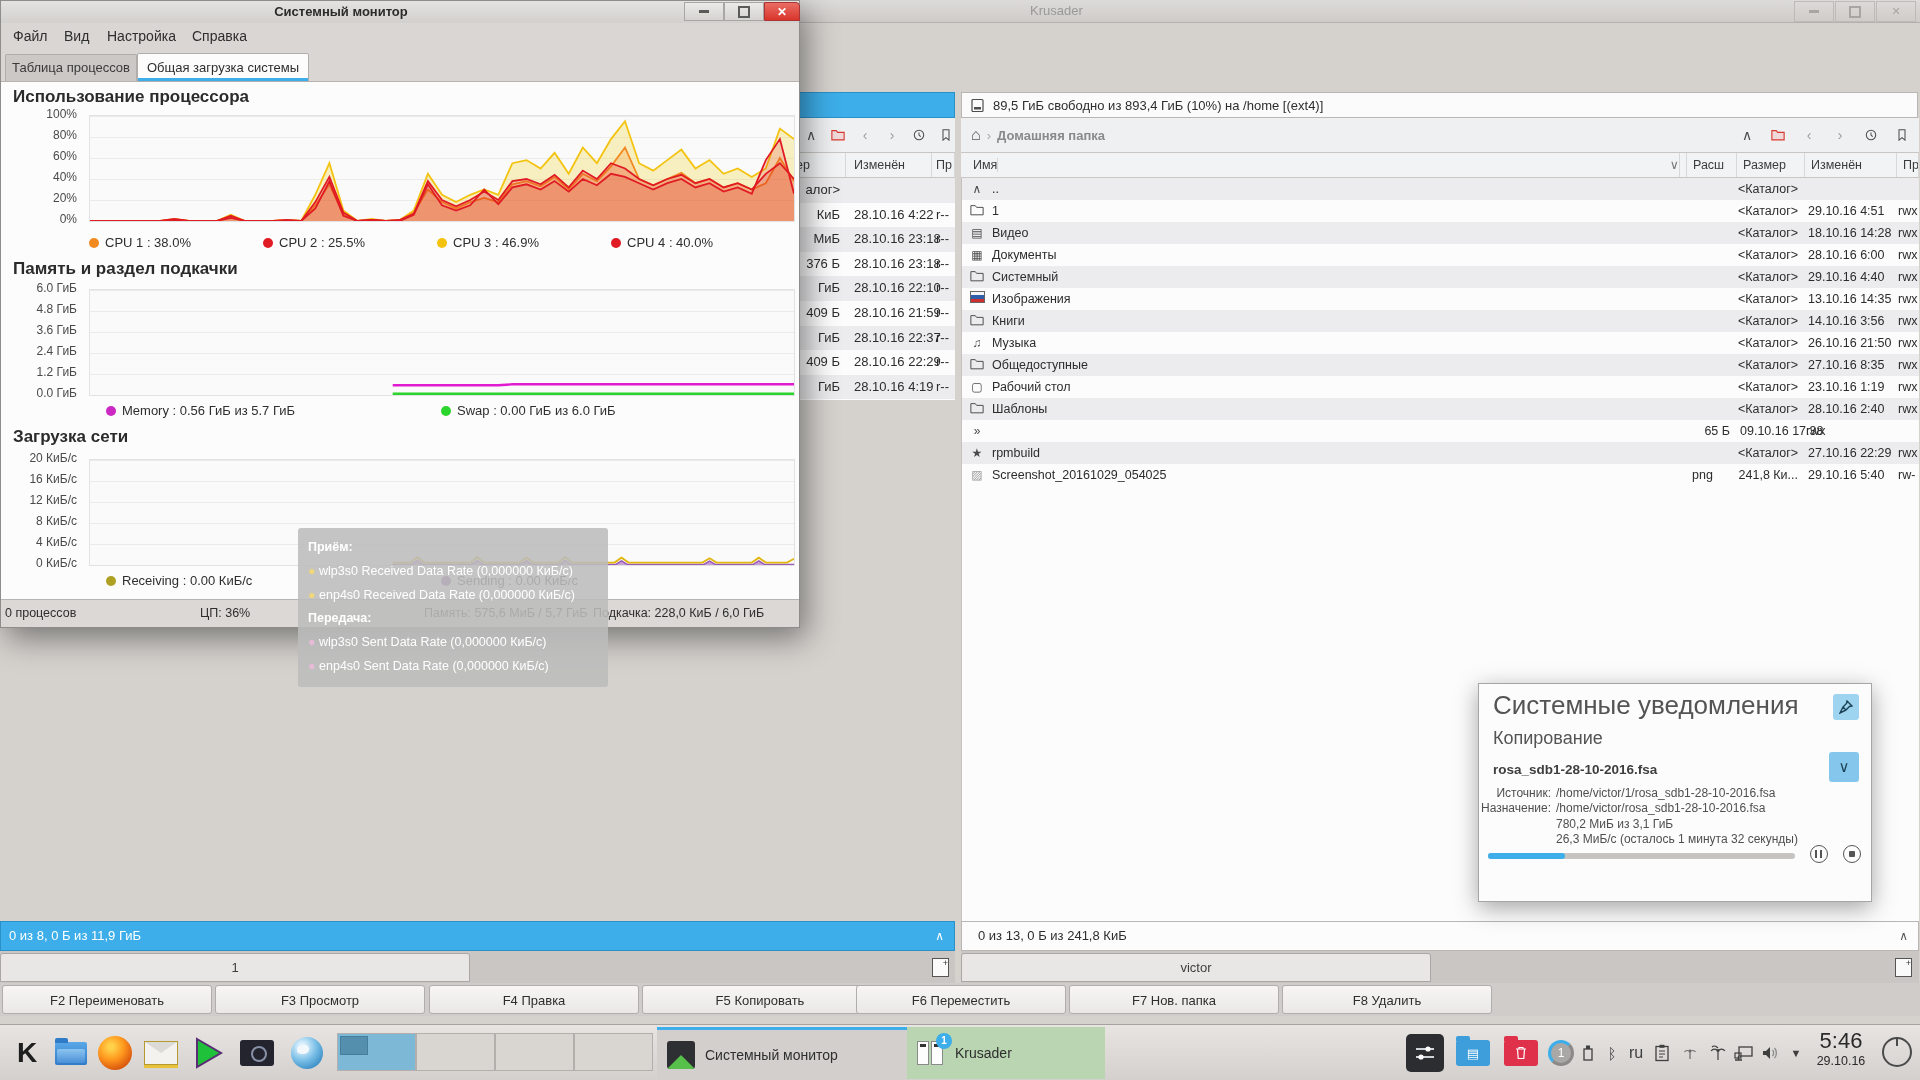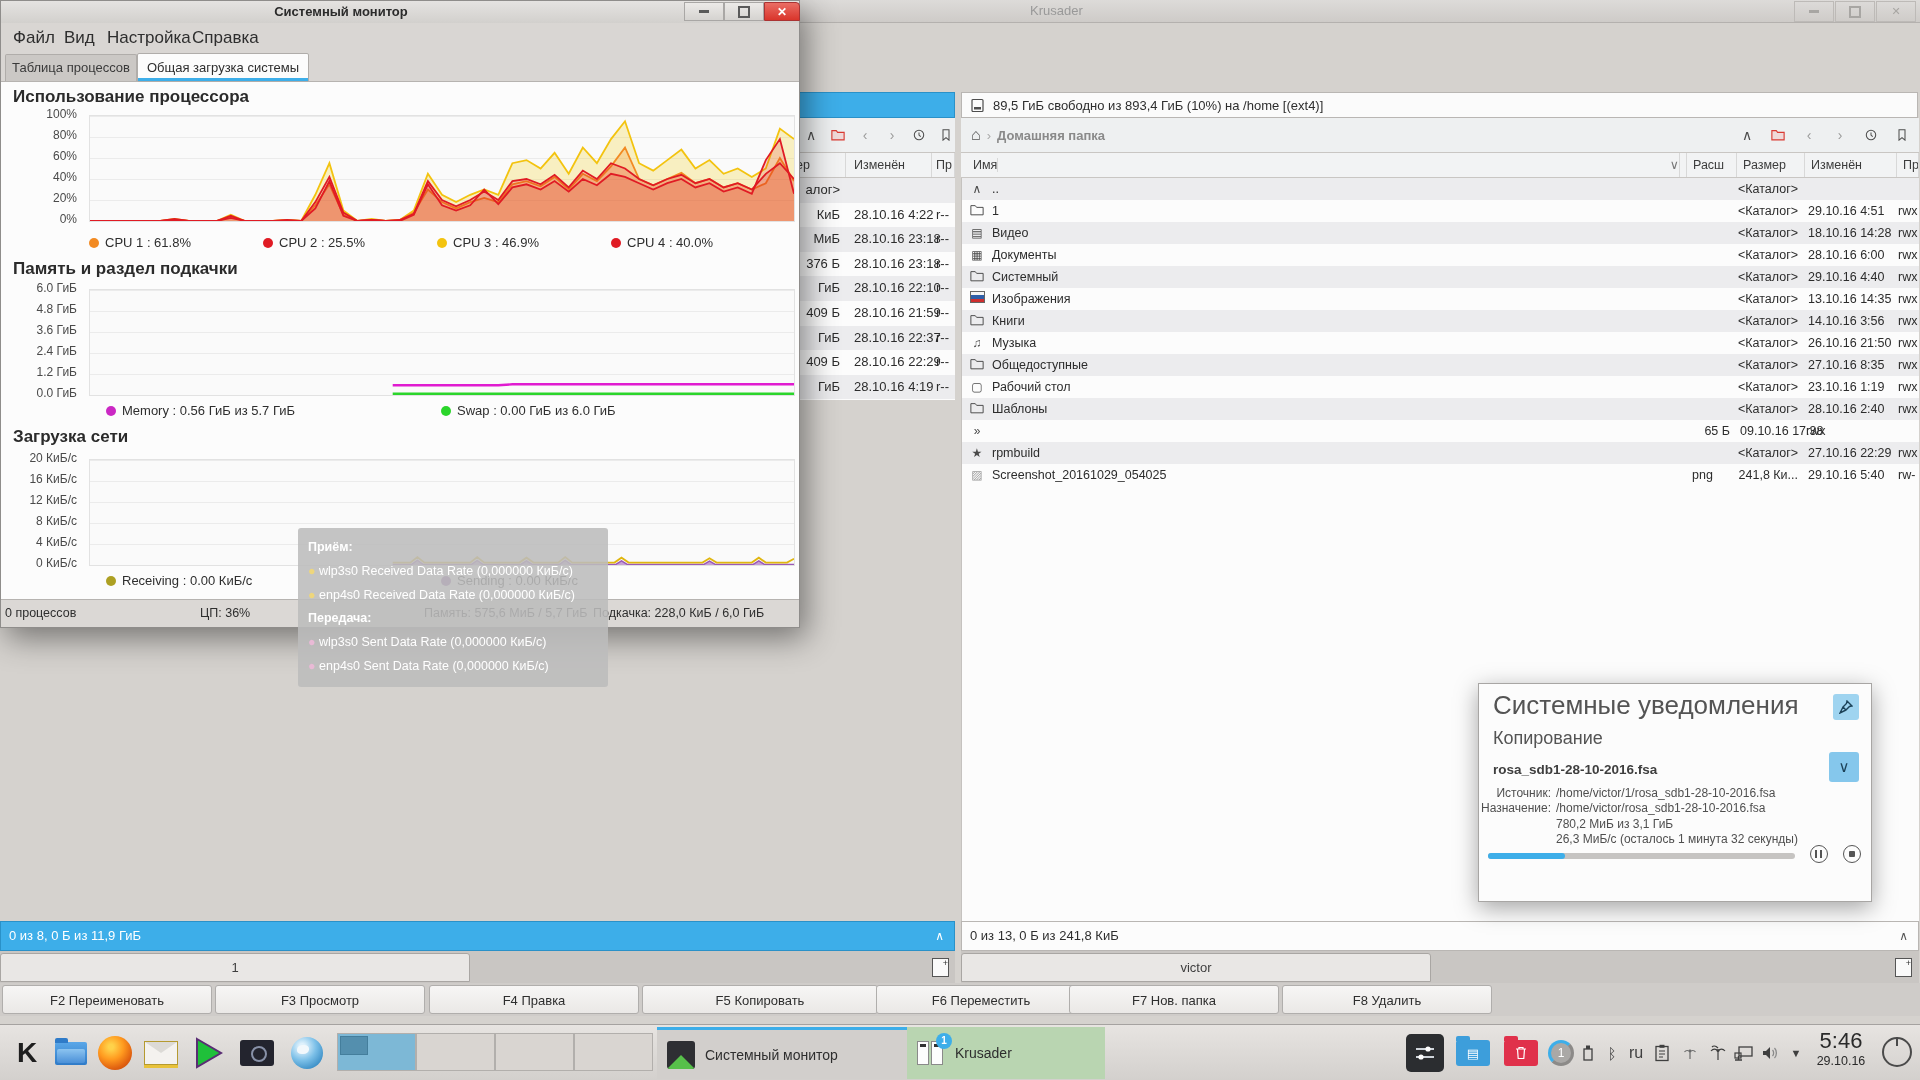--- a/index.html
+++ b/index.html
@@ -37,36 +37,36 @@
   .lp-info{position:absolute;left:796px;top:92px;width:159px;height:26px;background:#3daee9;border:1px solid #2a91c8;box-sizing:border-box;}
   .lp-tools{position:absolute;left:796px;top:118px;width:159px;height:34px;background:#eef0f1;display:flex;align-items:center;gap:9px;padding-left:6px;box-sizing:border-box;}
   .lp-head{left:796px;top:152px;width:159px;height:26px;display:grid;grid-template-columns:50px 86px 23px;line-height:24px;}
   .lp-head span{border-right:1px solid #d8d8d8;overflow:hidden;white-space:nowrap;}
   .lp-rows{position:absolute;left:796px;top:178px;width:159px;height:222px;overflow:hidden;background:#fcfcfc;}
   .lrow{display:grid;grid-template-columns:50px 86px 23px;height:24.6px;line-height:24.6px;font-size:13px;color:#2c2c2c;white-space:nowrap;}
   .lrow:nth-child(odd){background:#ececee;}
   .l-size{text-align:right;padding-right:6px;}
   
   .lp-status{position:absolute;left:0;top:921px;width:955px;height:30px;background:#3daee9;border:1px solid #2a91c8;color:#fff;font-size:13px;line-height:28px;padding-left:8px;box-sizing:border-box;}
-  .rp-status{position:absolute;left:961px;top:921px;width:958px;height:30px;background:#fcfcfc;border:1px solid #b9b6b3;color:#2e2e2e;font-size:13px;line-height:28px;padding-left:8px;box-sizing:border-box;}
+  .rp-status{position:absolute;left:961px;top:921px;width:958px;height:30px;background:#fcfcfc;border:1px solid #b9b6b3;color:#2e2e2e;font-size:13px;line-height:28px;padding-left:16px;box-sizing:border-box;}
   .chev-up{position:absolute;right:10px;top:0;font-size:12px;}
   .tabrow{position:absolute;top:951px;height:32px;background:#c9c6c3;}
   .ftab{position:absolute;top:2px;height:29px;width:470px;background:#e9e7e5;border:1px solid #a9a6a3;border-radius:3px 3px 0 0;text-align:center;line-height:28px;font-size:13px;color:#3e3e3e;box-sizing:border-box;}
   .newtab{position:absolute;top:7px;width:15px;height:17px;border:1px solid #555;background:#fafafa;font-size:9px;line-height:8px;color:#333;text-align:right;}
   .fkeys{position:absolute;left:0;top:983px;width:1920px;height:33px;background:#cfccc9;}
   .fkey{position:absolute;top:2px;height:29px;background:linear-gradient(#f7f6f5,#eae8e6);border:1px solid #b0aeac;border-radius:3px;font-size:13px;color:#2e2e2e;text-align:center;line-height:27px;box-sizing:border-box;}
   
   #sm{position:absolute;left:0;top:0;width:800px;height:628px;background:#fcfcfc;border:1px solid #8f8d8b;box-shadow:6px 10px 30px rgba(0,0,0,.45);z-index:30;box-sizing:border-box;}
   .sm-tb{position:absolute;left:0;top:0;right:0;height:22px;background:linear-gradient(#e5e3e1,#d2d0cd);border-bottom:1px solid #b4b1ae;}
   .sm-title{position:absolute;left:0;top:3px;width:680px;text-align:center;font-size:13px;font-weight:bold;color:#2b2b2b;}
   .sm-btn{position:absolute;top:1px;height:19px;width:40px;background:linear-gradient(#eceae8,#d5d3d0);border:1px solid #a9a7a5;display:flex;align-items:center;justify-content:center;box-sizing:border-box;}
   .sm-close{background:linear-gradient(#ea6d64,#d9352b);border-color:#a33;border-radius:0 4px 0 0;color:#fff;font-weight:bold;font-size:12px;}
   .minbar{width:10px;height:3px;background:#5a5a5a;}
   .maxsq{width:8px;height:8px;border:2px solid #5a5a5a;}
-  .sm-menu{position:absolute;left:0;top:22px;right:0;height:28px;background:#d9d6d3;font-size:17px;color:#2e2e2e;padding-left:8px;}
+  .sm-menu{position:absolute;left:0;top:22px;right:0;height:28px;background:#d9d6d3;font-size:14px;color:#2e2e2e;padding-left:8px;}
   .mitem{position:absolute;top:5px;}
   .sm-tabs{position:absolute;left:0;top:50px;right:0;height:30px;background:#d9d6d3;border-bottom:1px solid #b6b3b0;}
   .smtab{position:absolute;text-align:center;font-size:13px;box-sizing:border-box;}
   .smtab1{left:4px;top:3px;width:132px;height:27px;line-height:26px;background:#cbc8c5;border:1px solid #b0adaa;border-bottom:none;color:#3a3a3a;border-radius:2px 2px 0 0;}
   .smtab2{left:136px;top:2px;width:172px;height:29px;line-height:27px;background:#fcfcfc;border:1px solid #b0adaa;color:#2e2e2e;border-radius:2px 2px 0 0;box-shadow:inset 0 -3px 0 #3daee9;}
   .sm-h{position:absolute;left:12px;font-size:17px;font-weight:bold;color:#2b2b2b;}
   .plot{position:absolute;left:88px;width:704px;height:105px;background:#fafafa;border:1px solid #e2e2e2;background-image:linear-gradient(#ebebeb 1px,transparent 1px);background-size:100% 21px;box-sizing:content-box;}
   .plot svg{position:absolute;left:0;top:0;}
   .ticks{position:absolute;left:0;width:82px;height:105px;}
   .tick{position:absolute;right:6px;font-size:12px;color:#4a4a4a;white-space:nowrap;}
@@ -404,21 +404,21 @@
     </div>
     <div class="tabrow" style="left:961px;width:958px">
       <div class="ftab" style="left:0"><span>victor</span></div>
       <div class="newtab" style="left:934px">+</div>
     </div>
     <div class="fkeys">
       <button class="fkey" style="left:2px;width:210px">F2 Переименовать</button>
       <button class="fkey" style="left:215px;width:210px">F3 Просмотр</button>
       <button class="fkey" style="left:429px;width:210px">F4 Правка</button>
       <button class="fkey" style="left:642px;width:236px">F5 Копировать</button>
-      <button class="fkey" style="left:876px;width:210px">F6 Переместить</button>
+      <button class="fkey" style="left:856px;width:210px">F6 Переместить</button>
       <button class="fkey" style="left:1069px;width:210px">F7 Нов. папка</button>
       <button class="fkey" style="left:1282px;width:210px">F8 Удалить</button>
     </div>
   </div>
 
   <div id="sm">
     <div class="sm-tb">
       <span class="sm-title">Системный монитор</span>
       <div class="sm-btn" style="left:683px">
           <span class="minbar"></span>
@@ -456,21 +456,21 @@
           <path d="M0.0 105.0L14.1 105.0L28.2 105.0L42.2 105.0L56.3 105.0L70.4 105.0L84.5 104.0L98.6 105.0L112.6 105.0L126.7 105.0L140.8 100.8L154.9 105.0L169.0 105.0L183.0 105.0L197.1 104.0L211.2 105.0L225.3 89.3L239.4 68.3L253.4 98.7L267.5 105.0L281.6 104.0L295.7 105.0L309.8 104.0L323.8 96.6L337.9 73.5L352.0 86.1L366.1 92.4L380.2 86.1L394.2 81.9L408.3 86.1L422.4 68.3L436.5 65.1L450.6 70.3L464.6 60.9L478.7 73.5L492.8 57.8L506.9 65.1L521.0 50.4L535.0 31.5L549.1 63.0L563.2 69.3L577.3 63.0L591.4 56.7L605.4 67.2L619.5 63.0L633.6 71.4L647.7 67.2L661.8 73.5L675.8 67.2L689.9 42.0L704.0 65.1" fill="none" stroke="#f28a22" stroke-width="1.8"></path>
           <path d="M0.0 105.0L14.1 105.0L28.2 105.0L42.2 105.0L56.3 105.0L70.4 105.0L84.5 102.9L98.6 105.0L112.6 105.0L126.7 105.0L140.8 99.8L154.9 105.0L169.0 105.0L183.0 105.0L197.1 104.0L211.2 105.0L225.3 86.1L239.4 60.9L253.4 96.6L267.5 105.0L281.6 104.0L295.7 105.0L309.8 104.0L323.8 97.7L337.9 65.1L352.0 84.0L366.1 90.3L380.2 84.0L394.2 75.6L408.3 84.0L422.4 65.1L436.5 63.0L450.6 68.3L464.6 58.8L478.7 71.4L492.8 54.6L506.9 63.0L521.0 47.2L535.0 52.5L549.1 63.0L563.2 69.3L577.3 63.0L591.4 58.8L605.4 67.2L619.5 63.0L633.6 71.4L647.7 67.2L661.8 73.5L675.8 57.8L689.9 47.2L704.0 63.0L704.0 105L0.0 105Z" fill="rgba(224,27,36,0.20)"></path>
           <path d="M0.0 105.0L14.1 105.0L28.2 105.0L42.2 105.0L56.3 105.0L70.4 105.0L84.5 102.9L98.6 105.0L112.6 105.0L126.7 105.0L140.8 99.8L154.9 105.0L169.0 105.0L183.0 105.0L197.1 104.0L211.2 105.0L225.3 86.1L239.4 60.9L253.4 96.6L267.5 105.0L281.6 104.0L295.7 105.0L309.8 104.0L323.8 97.7L337.9 65.1L352.0 84.0L366.1 90.3L380.2 84.0L394.2 75.6L408.3 84.0L422.4 65.1L436.5 63.0L450.6 68.3L464.6 58.8L478.7 71.4L492.8 54.6L506.9 63.0L521.0 47.2L535.0 52.5L549.1 63.0L563.2 69.3L577.3 63.0L591.4 58.8L605.4 67.2L619.5 63.0L633.6 71.4L647.7 67.2L661.8 73.5L675.8 57.8L689.9 47.2L704.0 63.0" fill="none" stroke="#e01b24" stroke-width="1.8"></path>
           <path d="M0.0 105.0L14.1 105.0L28.2 105.0L42.2 105.0L56.3 105.0L70.4 105.0L84.5 104.0L98.6 105.0L112.6 105.0L126.7 105.0L140.8 101.8L154.9 105.0L169.0 105.0L183.0 105.0L197.1 105.0L211.2 105.0L225.3 92.4L239.4 65.1L253.4 99.8L267.5 105.0L281.6 104.0L295.7 105.0L309.8 105.0L323.8 98.7L337.9 68.3L352.0 89.3L366.1 94.5L380.2 89.3L394.2 73.5L408.3 88.2L422.4 71.4L436.5 68.3L450.6 73.5L464.6 65.1L478.7 75.6L492.8 63.0L506.9 69.3L521.0 57.8L535.0 60.9L549.1 67.2L563.2 73.5L577.3 67.2L591.4 63.0L605.4 71.4L619.5 67.2L633.6 75.6L647.7 71.4L661.8 77.7L675.8 44.1L689.9 23.1L704.0 77.7L704.0 105L0.0 105Z" fill="rgba(224,27,36,0.18)"></path>
           <path d="M0.0 105.0L14.1 105.0L28.2 105.0L42.2 105.0L56.3 105.0L70.4 105.0L84.5 104.0L98.6 105.0L112.6 105.0L126.7 105.0L140.8 101.8L154.9 105.0L169.0 105.0L183.0 105.0L197.1 105.0L211.2 105.0L225.3 92.4L239.4 65.1L253.4 99.8L267.5 105.0L281.6 104.0L295.7 105.0L309.8 105.0L323.8 98.7L337.9 68.3L352.0 89.3L366.1 94.5L380.2 89.3L394.2 73.5L408.3 88.2L422.4 71.4L436.5 68.3L450.6 73.5L464.6 65.1L478.7 75.6L492.8 63.0L506.9 69.3L521.0 57.8L535.0 60.9L549.1 67.2L563.2 73.5L577.3 67.2L591.4 63.0L605.4 71.4L619.5 67.2L633.6 75.6L647.7 71.4L661.8 77.7L675.8 44.1L689.9 23.1L704.0 77.7" fill="none" stroke="#e01b24" stroke-width="1.8"></path>
         </svg>
     </div>
     <div class="legend" style="top:234px">
       <span class="litem" style="left:0">
           <i class="dot" style="background: rgb(242, 138, 34);"></i>
-          <span>CPU 1 : 61.8%</span>
+          <span>CPU 1 : 38.0%</span>
         </span>
       <span class="litem" style="left:174px">
           <i class="dot" style="background: rgb(224, 27, 36);"></i>
           <span>CPU 2 : 25.5%</span>
         </span>
       <span class="litem" style="left:348px">
           <i class="dot" style="background: rgb(243, 195, 15);"></i>
           <span>CPU 3 : 46.9%</span>
         </span>
       <span class="litem" style="left:522px">

